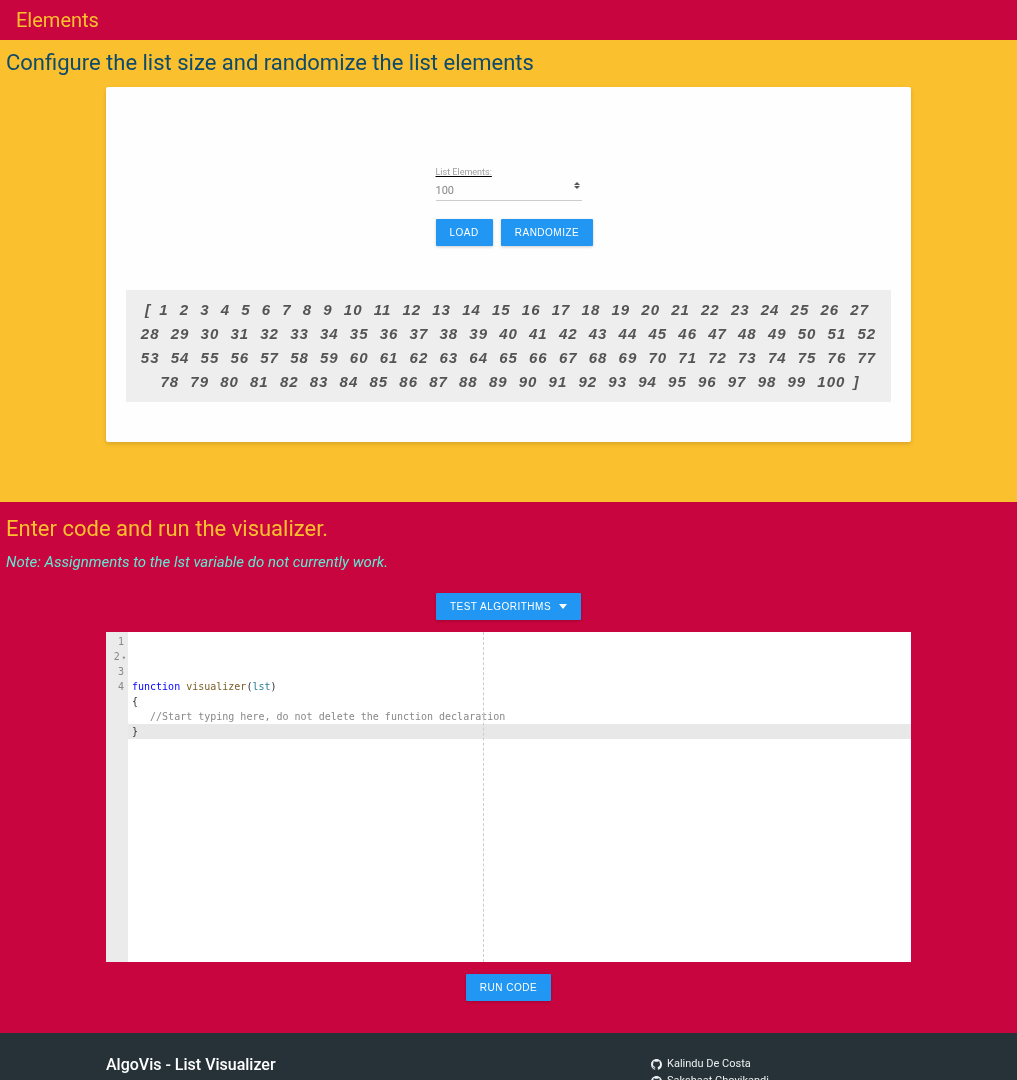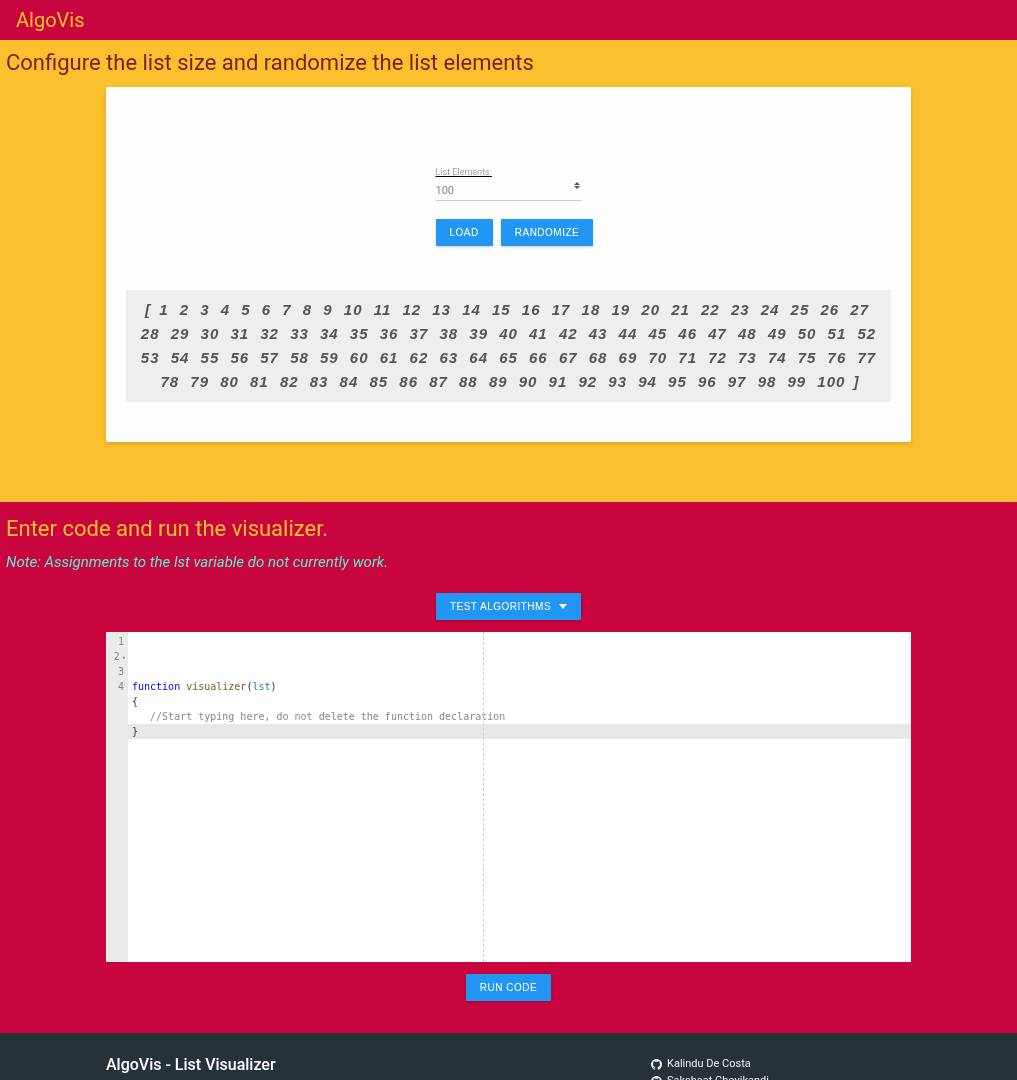--- a/index.html
+++ b/index.html
@@ -14,21 +14,21 @@
 
   .section-yellow {
     background: #fbc02d;
     padding: 8px 0 60px 0;
   }
   .section-red {
     background: #c8053f;
     padding: 12px 0 20px 0;
   }
   .section-title {
-    color: #7f1d1d;
+    color: #0c4a6e;
     font-size: 22px;
     font-weight: 400;
     padding: 2px 6px 12px 6px;
   }
   .section-red .section-title {
     color: #fbc02d;
   }
   .note {
     color: #5eead4;
     font-size: 15px;
@@ -202,21 +202,21 @@
 
   .gh-icon {
     width: 11px; height: 11px; display: inline-block;
     vertical-align: middle;
   }
 </style>
 </head>
 <body>
 
 <div class="header">
-  <div class="app-title">AlgoVis</div>
+  <div class="app-title">Elements</div>
 </div>
 
 <div class="section-yellow">
   <div class="section-title">Configure the list size and randomize the list elements</div>
 
   <div class="card">
     <div class="form-group">
       <span class="label">List Elements:</span>
       <div class="num-input-wrap">
         <input class="num-input" value="100" style="">

